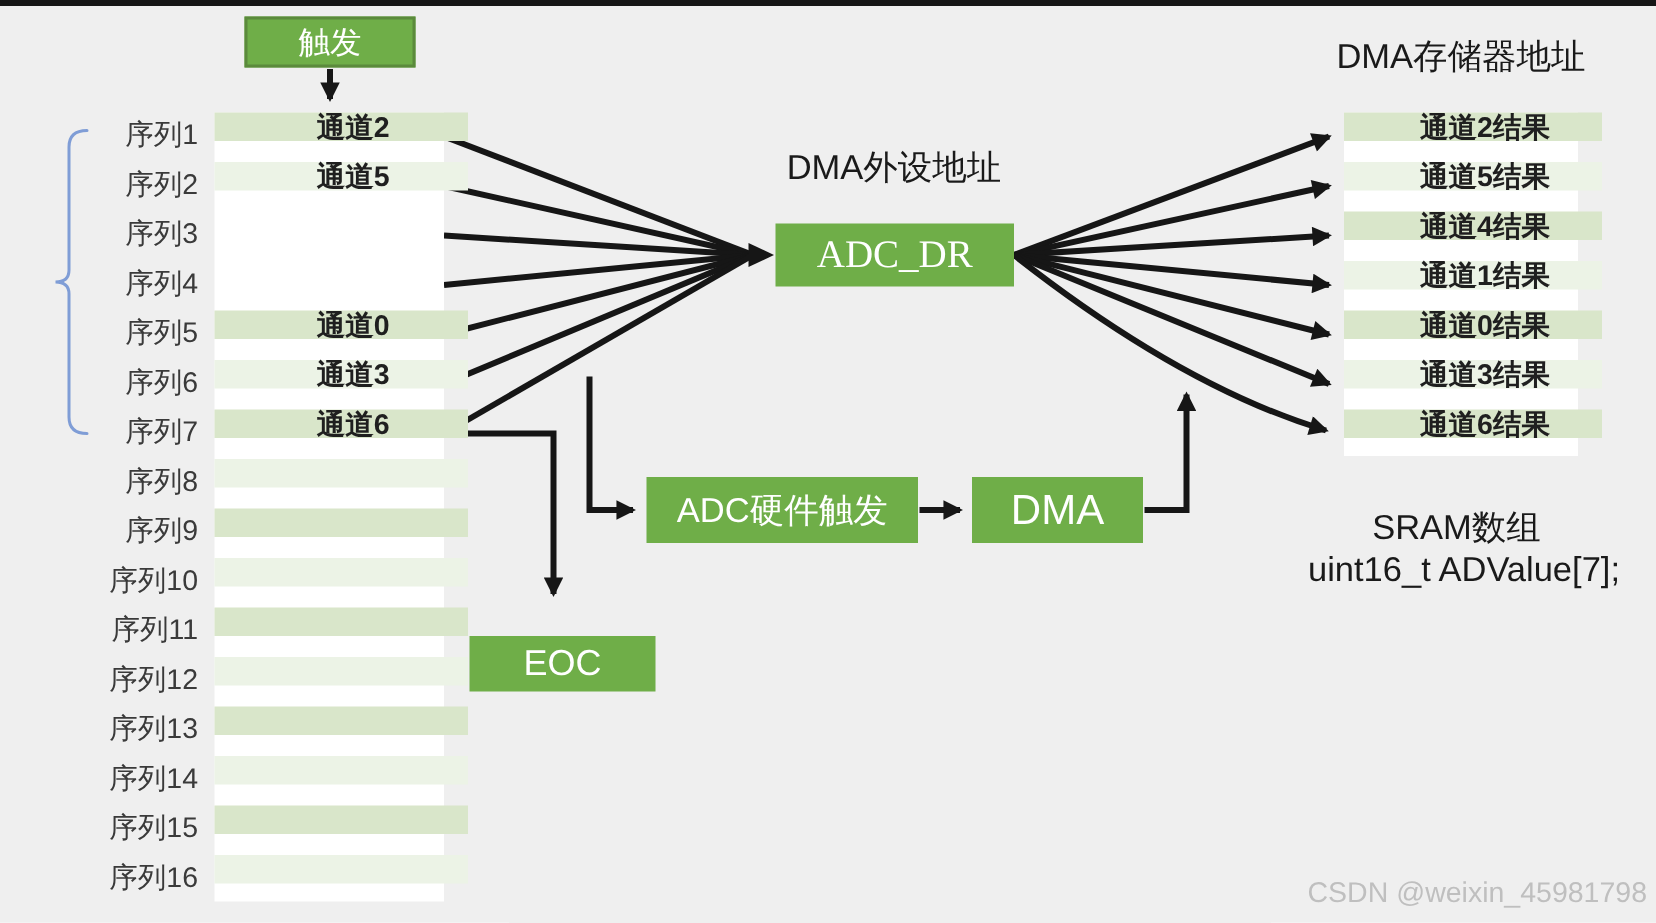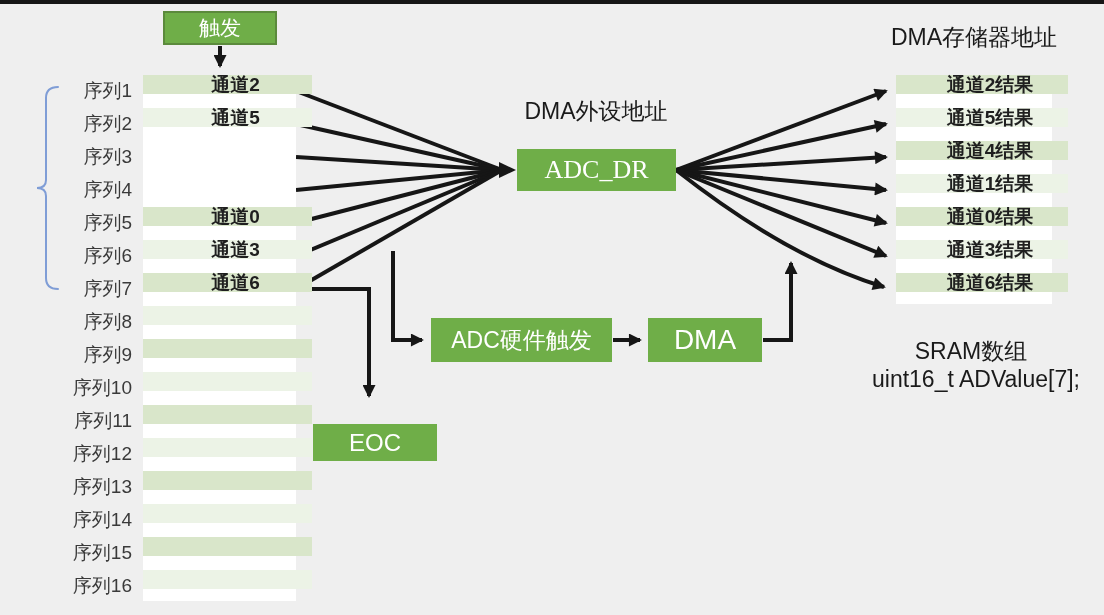--- a/index.html
+++ b/index.html
@@ -140,14 +140,15 @@
   <div class="gbox adcdr">ADC_DR</div>
   <div class="gbox hwtrig">ADC硬件触发</div>
   <div class="gbox dma">DMA</div>
   <div class="gbox eoc">EOC</div>
 
   <div class="caption cap-periph">DMA外设地址</div>
   <div class="caption cap-sram1">SRAM数组</div>
   <div class="caption cap-mem">DMA存储器地址</div>
   <div class="caption cap-sram2">uint16_t ADValue[7];</div>
 
+  <div class="watermark">CSDN @weixin_45981798</div>
 
 </div>
 
 </body></html>

